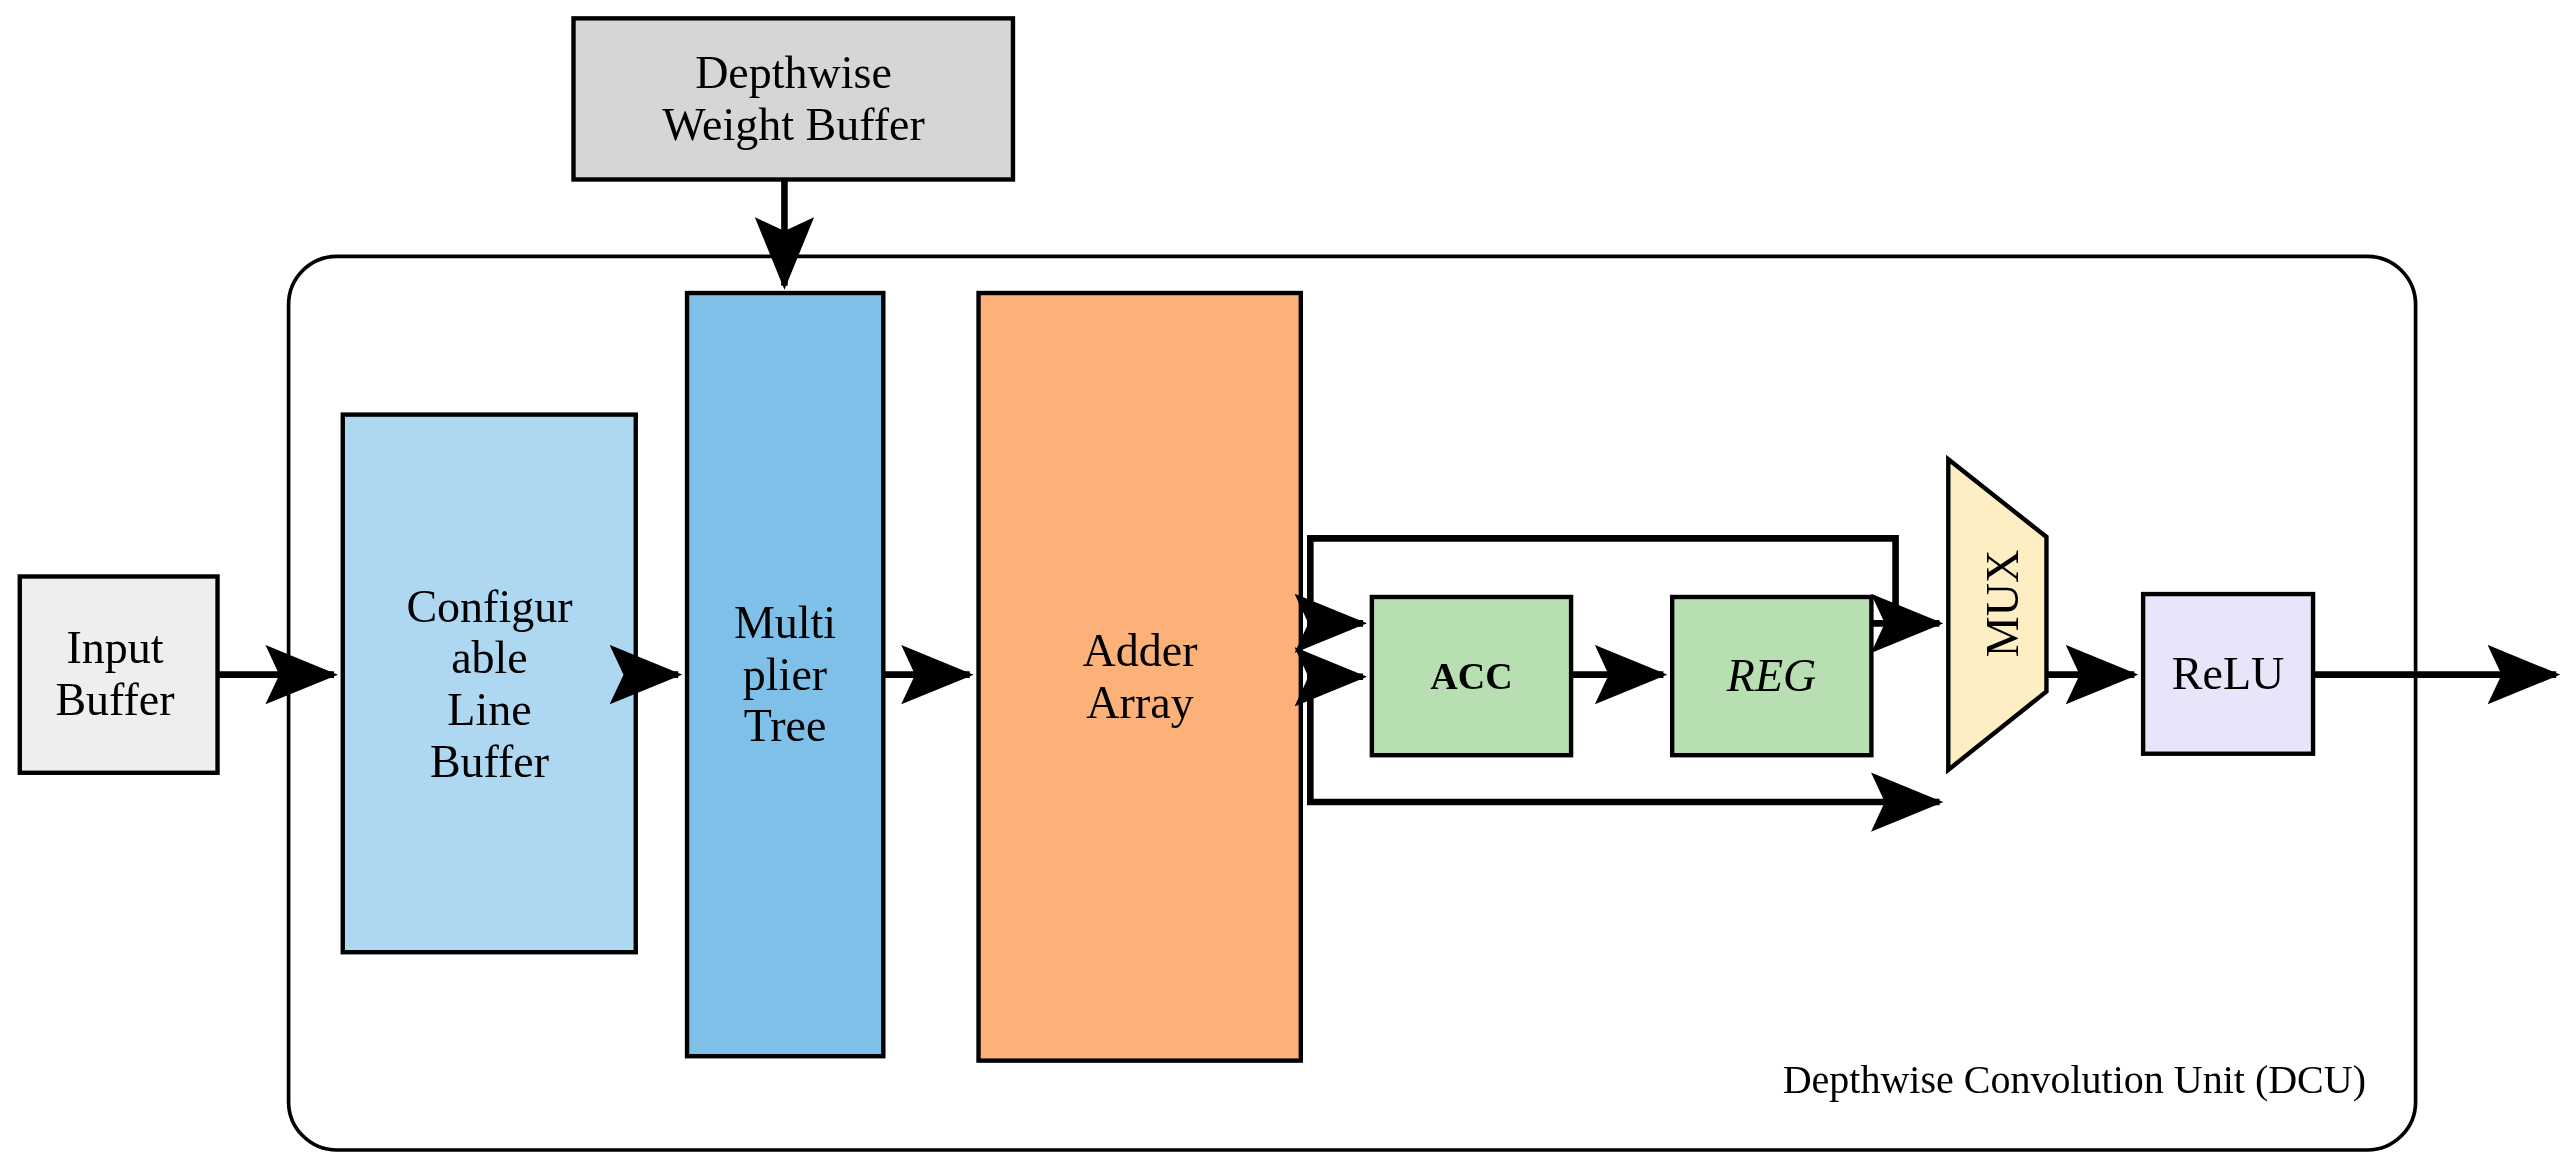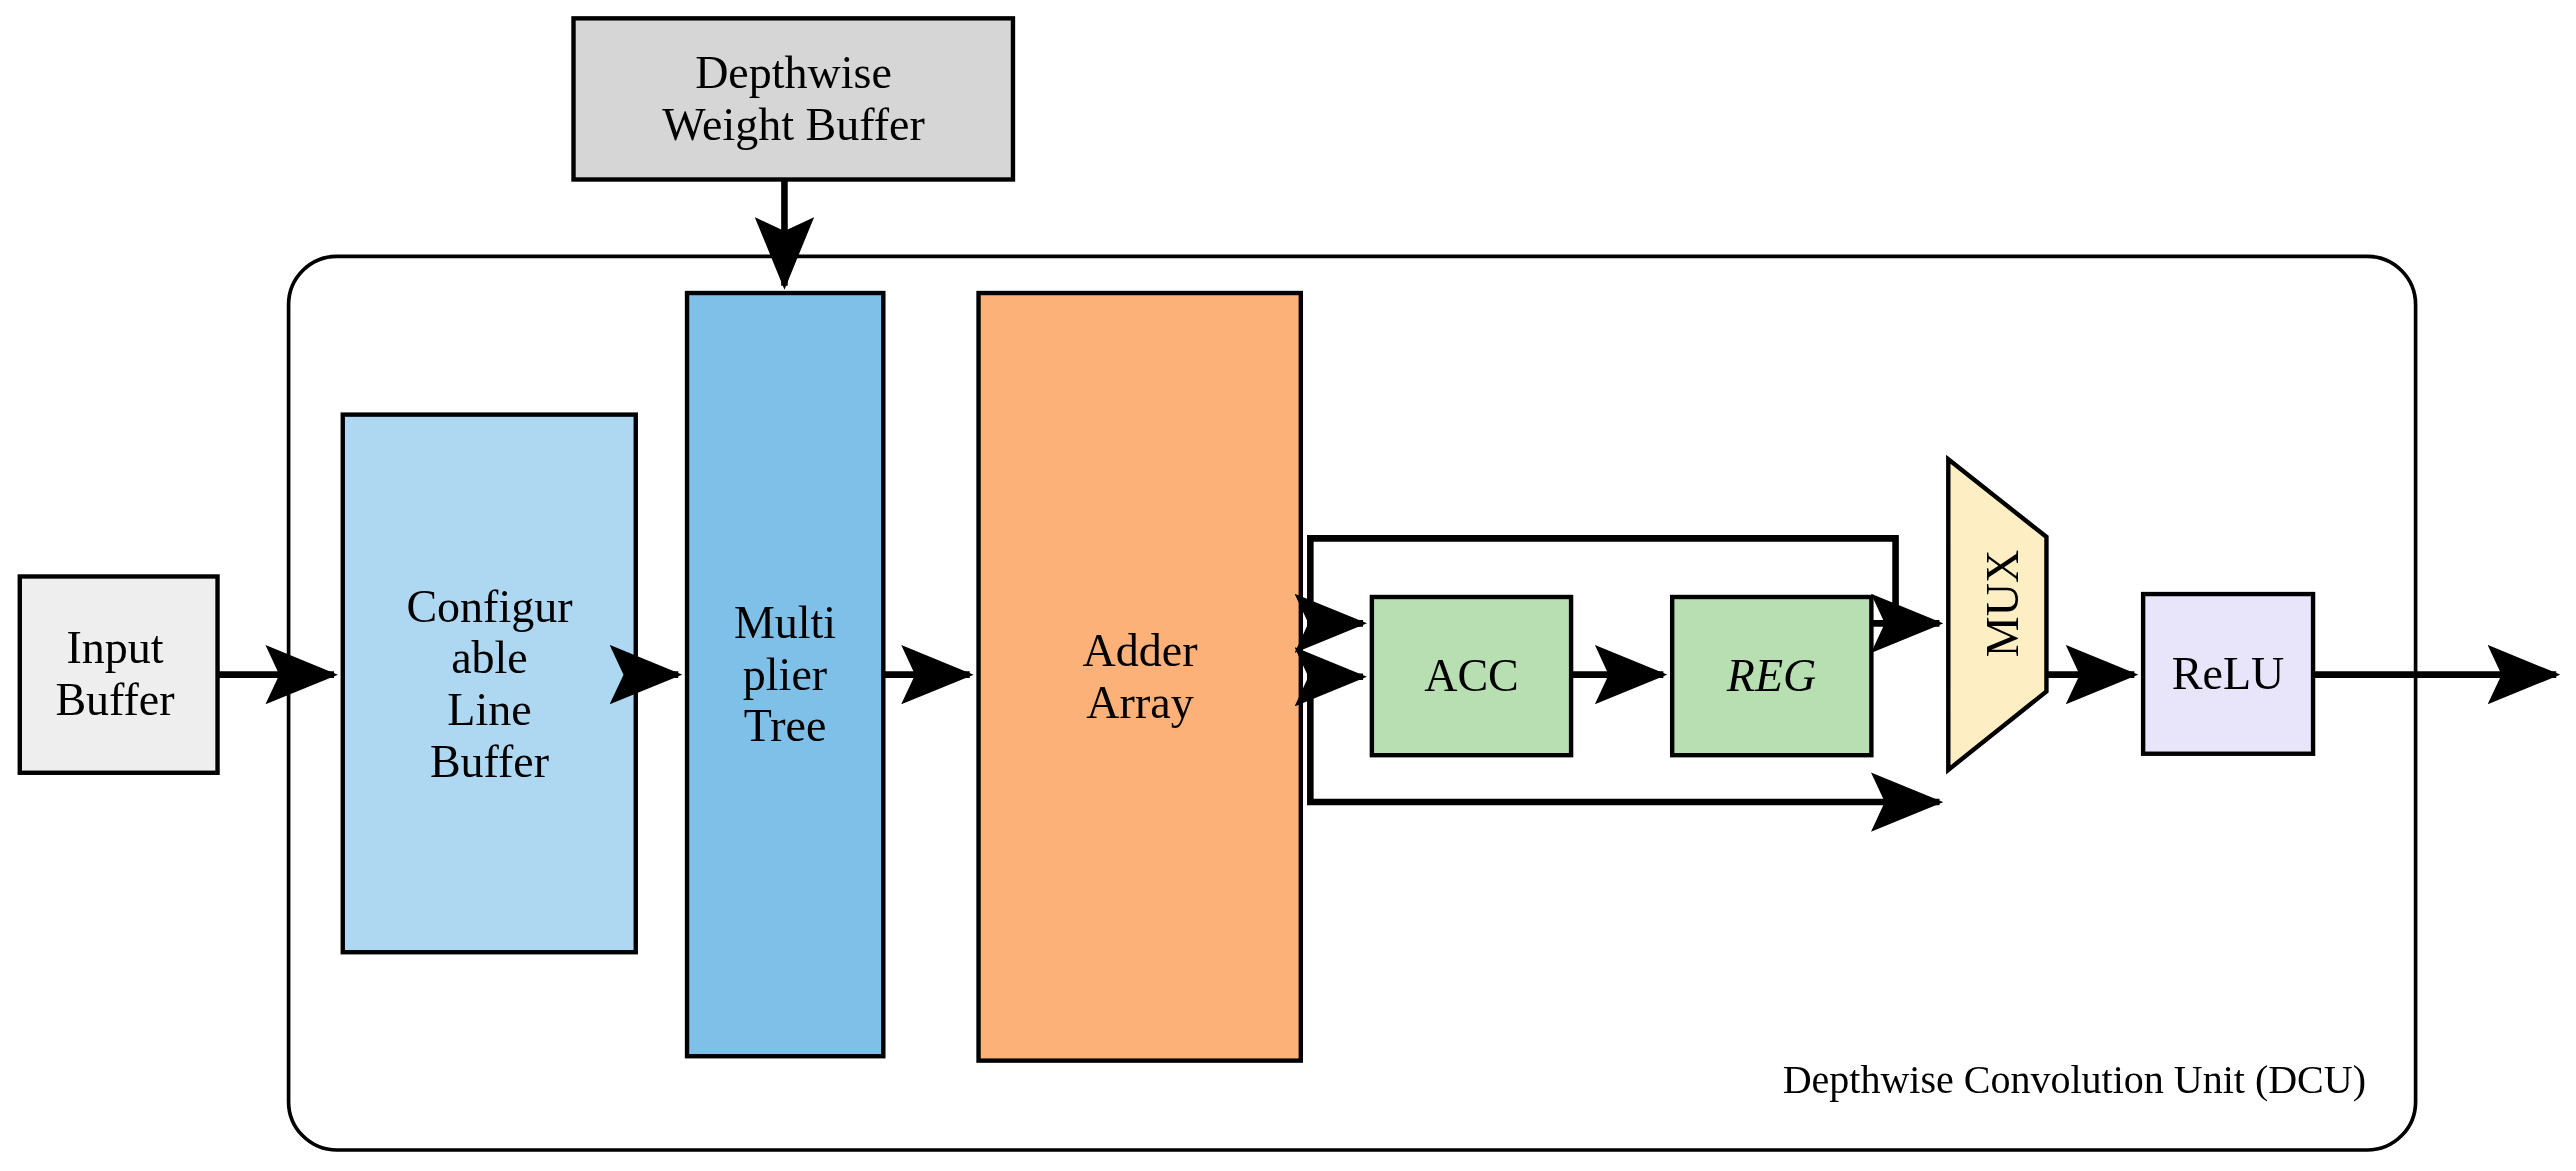--- a/index.html
+++ b/index.html
@@ -108,21 +108,21 @@
 Line
 Buffer</div>
 
   <div class="blk-text" style="left:687px; top:293px; width:196px; height:763px; font-size:46px;">Multi
 plier
 Tree</div>
 
   <div class="blk-text" style="left:979px; top:293px; width:322px; height:768px; font-size:46px;">Adder
 Array</div>
 
-  <div class="blk-text" style="left:1372px; top:597px; width:199px; height:158px; font-size:46px;">ACC</div>
+  <div class="blk-text" style="left:1372px; top:597px; width:199px; height:158px; font-size:38px;font-weight:bold;">ACC</div>
 
   <div class="blk-text" style="left:1672px; top:597px; width:199px; height:158px; font-size:46px;font-style:italic;">REG</div>
 
   <div class="blk-text rot90" style="left:1900px; top:583px; width:205px; height:41px; font-size:46px;">MUX</div>
 
   <div class="blk-text" style="left:2143px; top:594px; width:170px; height:160px; font-size:46px;">ReLU</div>
 
   <div class="blk-text" style="left:1245px; top:1040px; width:1121px; height:81px; font-size:40px; justify-content:flex-end;">Depthwise Convolution Unit (DCU)</div>
 
 </div>

